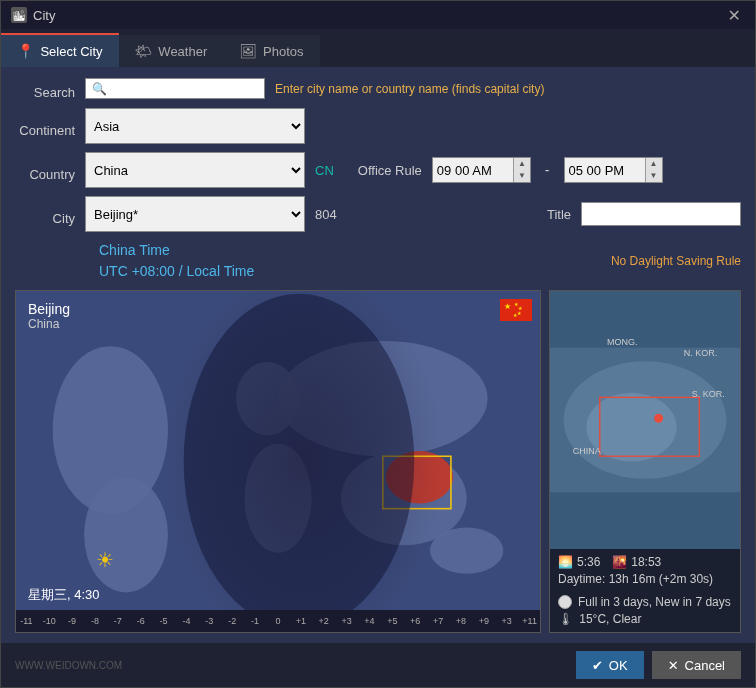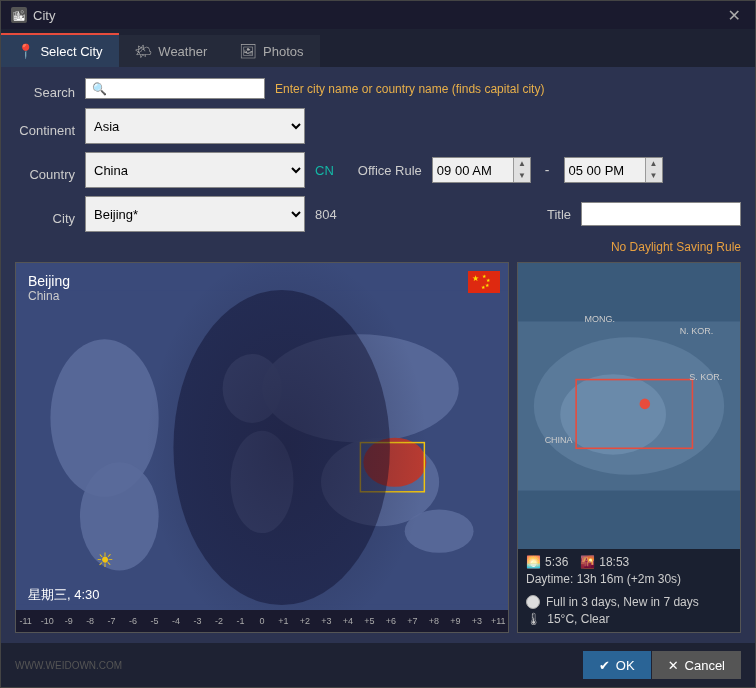--- a/index.html
+++ b/index.html
@@ -32,36 +32,36 @@
     .time-spinner { display: flex; flex-direction: column; cursor: pointer; background: #e0e0e0; border-left: 1px solid #999; height: 24px; justify-content: center; }
     .spin-btn { width: 16px; height: 12px; display: flex; align-items: center; justify-content: center; font-size: 8px; color: #555; border: none; background: none; cursor: pointer; line-height: 1; }
     .dash { color: #ccc; font-size: 14px; margin: 0 4px; }
     .title-label { color: #ccc; font-size: 13px; }
     .title-input { width: 160px; height: 24px; background: white; border: 1px solid #888; padding: 0 6px; font-size: 13px; }
     .city-count { color: #ccc; font-size: 13px; }
     .timezone-info { color: #4db6e8; font-size: 14px; line-height: 1.5; margin-left: 74px; }
     .no-dst { color: #e8a040; font-size: 12px; text-align: right; flex: 1; }
     .map-section { display: flex; gap: 8px; flex: 1; min-height: 0; }
     .main-map { flex: 1; background: #3a4a7a; border: 1px solid #555; position: relative; overflow: hidden; min-height: 300px; }
-    .mini-map { width: 224px; background: #3a5a7a; border: 1px solid #555; display: flex; flex-direction: column; }
+    .mini-map { width: 192px; background: #3a5a7a; border: 1px solid #555; display: flex; flex-direction: column; }
     .mini-map-image { flex: 1; position: relative; overflow: hidden; background: #3a5a7a; }
     .mini-info { background: #1a2030; padding: 6px 8px; color: #ccc; font-size: 12px; }
     .sun-row { display: flex; gap: 12px; align-items: center; margin-bottom: 3px; }
     .sun-item { display: flex; align-items: center; gap: 4px; font-size: 12px; color: #ccc; }
     .daytime-row { font-size: 12px; color: #ccc; margin-bottom: 9px; }
     .moon-row { display: flex; align-items: center; gap: 6px; font-size: 12px; color: #ccc; margin-bottom: 3px; }
     .moon-circle { width: 14px; height: 14px; border-radius: 50%; background: #ddd; border: 1px solid #aaa; }
     .weather-row { display: flex; align-items: center; gap: 6px; font-size: 12px; color: #ccc; }
     .city-label { position: absolute; top: 10px; left: 12px; color: white; font-weight: normal; font-size: 14px; }
     .city-sub { color: #ccc; font-size: 12px; }
     .flag { position: absolute; top: 8px; right: 8px; width: 32px; height: 22px; }
     .datetime-overlay { position: absolute; bottom: 28px; left: 12px; color: white; font-size: 13px; }
     .timezone-bar { position: absolute; bottom: 0; left: 0; right: 0; height: 22px; background: #1a1a2e; display: flex; align-items: center; justify-content: center; gap: 2px; }
     .tz-tick { color: #aaa; font-size: 9px; flex: 1; text-align: center; }
-    .footer { background: #1e2233; padding: 8px 14px; display: flex; justify-content: flex-end; gap: 1px; align-items: center; }
+    .footer { background: #1e2233; padding: 8px 14px; display: flex; justify-content: flex-end; gap: 8px; align-items: center; }
     .footer-brand { color: #555; font-size: 10px; margin-right: auto; }
     .btn { height: 28px; padding: 0 16px; font-size: 13px; cursor: pointer; display: flex; align-items: center; gap: 6px; border: none; }
     .btn-ok { background: #2a6496; color: white; }
     .btn-cancel { background: #555; color: white; }
     
     .world-map-bg { width: 100%; height: 100%; }
     .shadow-overlay { position: absolute; top: 0; left: 0; width: 100%; height: 100%; background: radial-gradient(ellipse 200px 280px at 55% 50%, rgba(30,30,60,0.5) 0%, transparent 70%); pointer-events: none; }
     .sun-symbol { position: absolute; bottom: 60px; left: 80px; color: #f1c40f; font-size: 20px; }
     .mini-map-labels { position: absolute; color: #ccc; font-size: 9px; }
     .label-mong { top: 20%; left: 30%; }
@@ -152,20 +152,24 @@
         <option>Shanghai</option>
         <option>Guangzhou</option>
       </select>
       <span class="city-count">804</span>
       <span class="title-label" style="margin-left:auto;">Title</span>
       <input class="title-input" type="text" style="">
     </div>
 
     <div class="form-row">
       <div style="width:74px;"></div>
+      <div class="timezone-info" style="margin-left:0;">
+        <div>China Time</div>
+        <div>UTC +08:00 / Local Time</div>
+      </div>
       <span class="no-dst">No Daylight Saving Rule</span>
     </div>
 
     <div class="map-section">
 
       <div class="main-map">
         <svg class="world-map-bg" viewBox="0 0 500 320" xmlns="http://www.w3.org/2000/svg">
 
           <rect width="500" height="320" fill="#3a4a7a"></rect>
 

